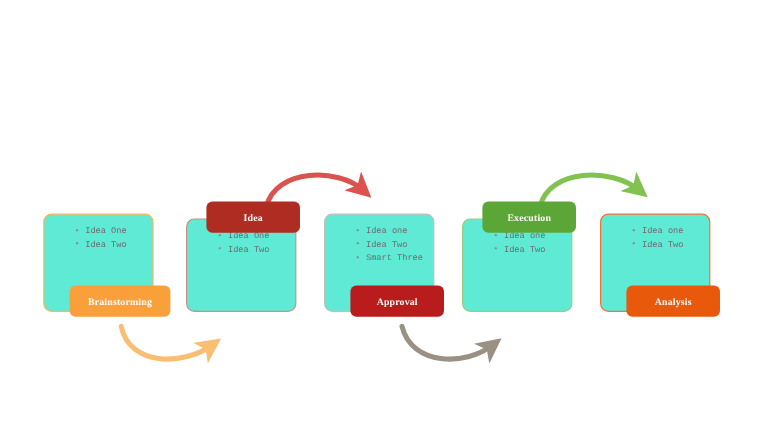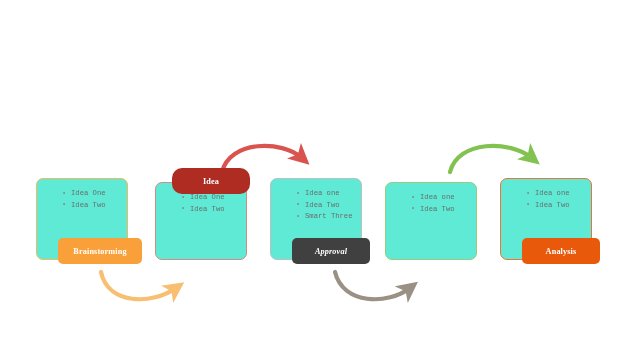--- a/index.html
+++ b/index.html
@@ -42,21 +42,21 @@
     font-size:8.2px;letter-spacing:.15px;white-space:nowrap;
   }
 
   
   #g1{left:36px;top:178px;width:130px;height:95px;}
   #g1 .card{width:92px;height:82px;}
   #g1 .badge{left:22px;top:60px;width:84px;height:26px;}
 
   #g2{left:155px;top:168px;width:130px;height:105px;}
   #g2 .card{top:14px;width:92px;height:78px;}
-  #g2 .badge{left:17px;top:0px;width:78px;height:26px;border-radius:10px;}
+  #g2 .badge{left:17px;top:0px;width:78px;height:26px;}
 
   #g3{left:270px;top:178px;width:135px;height:100px;}
   #g3 .card{width:92px;height:82px;}
   #g3 .badge{left:22px;top:60px;width:78px;height:26px;}
 
   #g4{left:385px;top:168px;width:130px;height:105px;}
   #g4 .card{top:14px;width:92px;height:78px;}
   #g4 .badge{left:17px;top:0px;width:78px;height:26px;}
 
   #g5{left:500px;top:178px;width:135px;height:100px;}
@@ -115,30 +115,31 @@
   </div>
 
   <div class="group" id="g3">
     <div class="card" style="border-color: rgb(191, 191, 191);">
       <ul class="bullets">
         <li>Idea one</li>
         <li>Idea Two</li>
         <li>Smart Three</li>
       </ul>
     </div>
-    <div class="badge" style="background: #404040; font-style: italic;">Approval</div>
+    <div class="badge" style="background: #b91c1c;">Approval</div>
   </div>
 
   <div class="group" id="g4">
     <div class="card" style="border-color: rgb(154, 203, 126);">
       <ul class="bullets">
         <li>Idea one</li>
         <li>Idea Two</li>
       </ul>
     </div>
+    <div class="badge" style="background: rgb(92, 166, 55);">Execution</div>
   </div>
 
   <div class="group" id="g5">
     <div class="card" style="border-color: rgb(242, 113, 56);">
       <ul class="bullets">
         <li>Idea one</li>
         <li>Idea Two</li>
       </ul>
     </div>
     <div class="badge" style="background: rgb(232, 89, 12);">Analysis</div>

